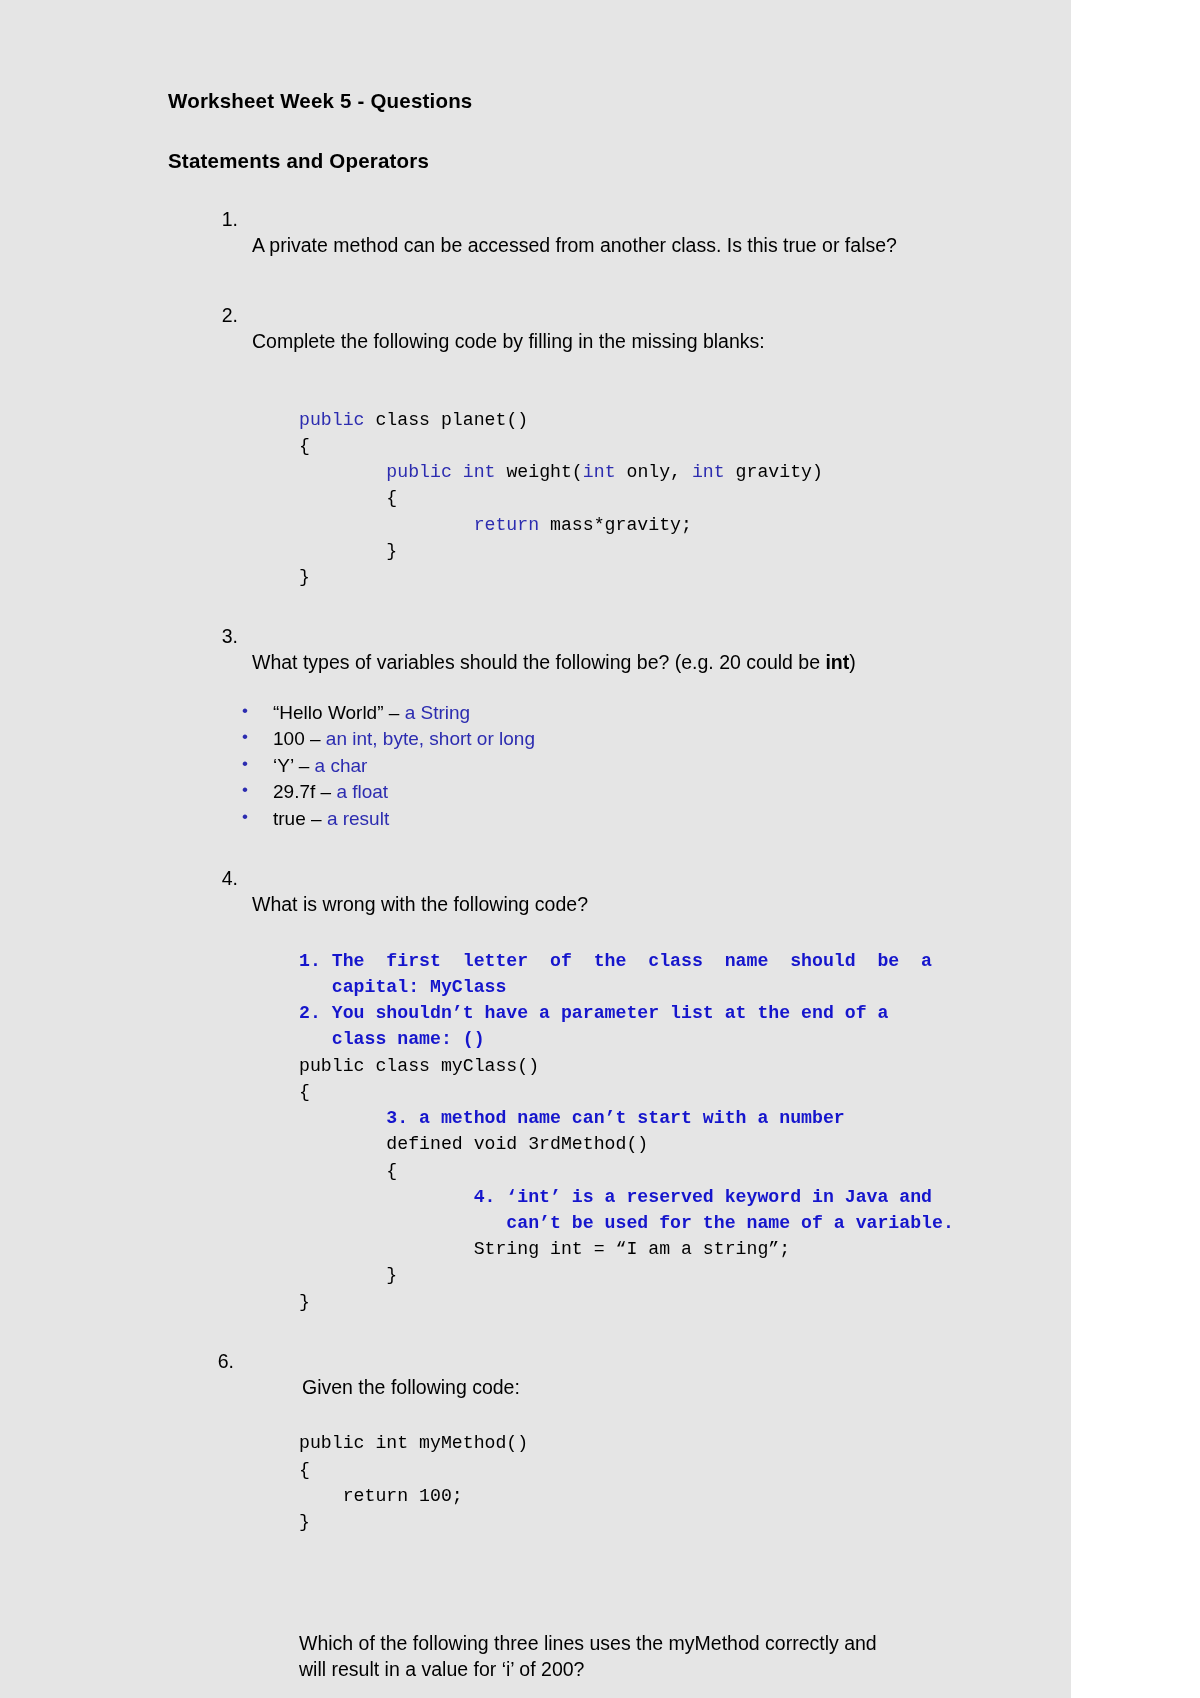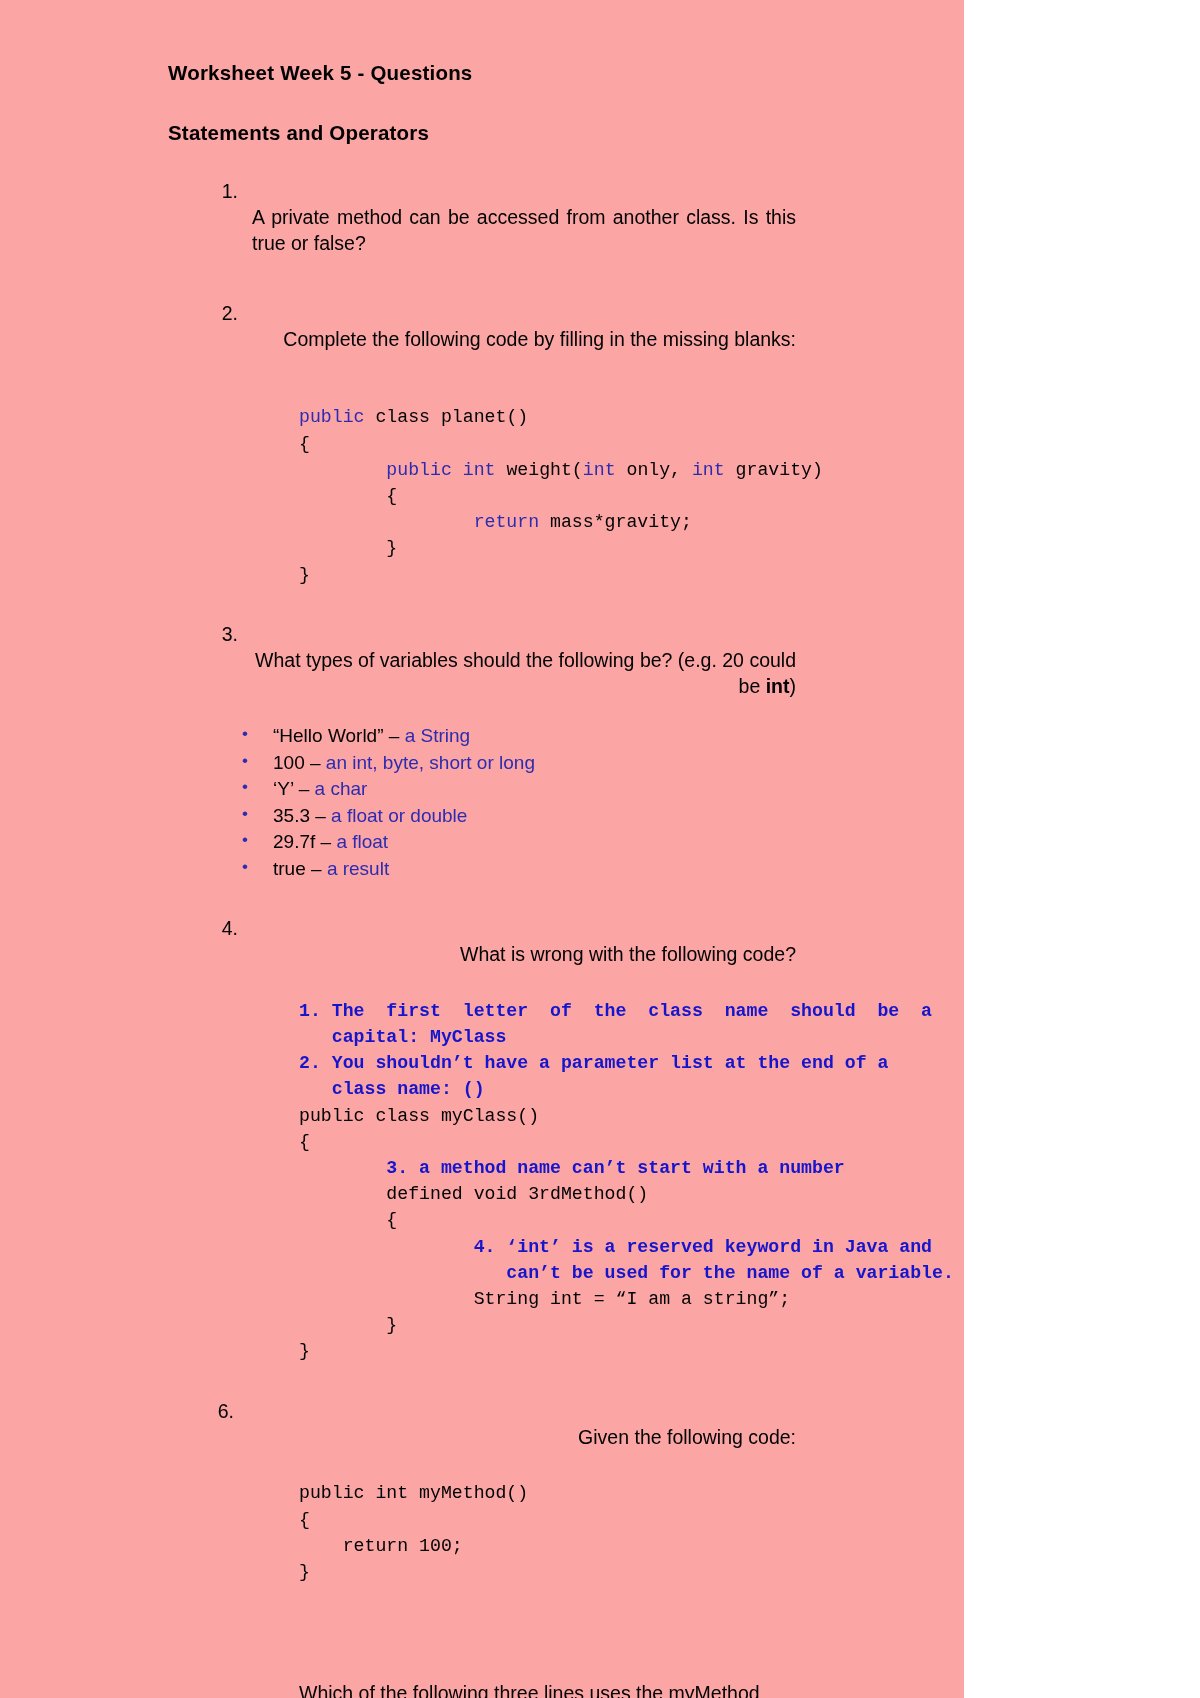--- a/index.html
+++ b/index.html
@@ -6,25 +6,25 @@
     margin: 0;
     padding: 0;
     background: #ffffff;
   }
   body {
     font-family: "Liberation Sans", sans-serif;
     color: #000000;
   }
   .page {
     position: relative;
-    width: 964px;
+    width: 1071px;
     height: 1698px;
-    background: #fca5a5;
+    background: #e5e5e5;
     box-sizing: border-box;
-    padding: 60px 168px 0 168px;
+    padding: 88px 168px 0 168px;
     overflow: hidden;
   }
   .doc-title {
     font-size: 20.5px;
     font-weight: bold;
     letter-spacing: 0.2px;
     margin: 0 0 34px 0;
     line-height: 1.25;
   }
   .section-heading {
@@ -55,21 +55,21 @@
     width: 38px;
     padding-right: 68px;
   }
   .qtext {
     flex: 1 1 auto;
     font-size: 19.5px;
     line-height: 1.32;
     text-align: justify;
     margin-top: 26px;
   }
-  .qtext.nojust { text-align: right; }
+  .qtext.nojust { text-align: left; }
   .answer {
     color: #2c2cb0;
     font-size: 19.5px;
     line-height: 1.33;
     margin: 26px 0 0 70px;
     max-width: 706px;
   }
   .spacer-26 { height: 26px; }
   .spacer-34 { height: 34px; }
   .spacer-40 { height: 40px; }
@@ -162,21 +162,20 @@
 
   <div class="qrow">
     <div class="qnum">3.</div>
     <div class="qtext nojust"><span>What types of variables should the following be? (e.g. 20 could be </span><span class="b">int</span><span>)</span></div>
   </div>
 
   <ul class="bullets">
     <li><span>“Hello World” – </span><span class="ans">a String</span></li>
     <li><span>100 – </span><span class="ans">an int, byte, short or long</span></li>
     <li><span>‘Y’ – </span><span class="ans">a char</span></li>
-    <li><span>35.3 – </span><span class="ans">a float or double</span></li>
     <li><span>29.7f – </span><span class="ans">a float</span></li>
     <li><span>true – </span><span class="ans">a result</span></li>
   </ul>
 
   <div class="spacer-34"></div>
 
   <div class="qrow">
     <div class="qnum">4.</div>
     <div class="qtext nojust">What is wrong with the following code?</div>
   </div>

